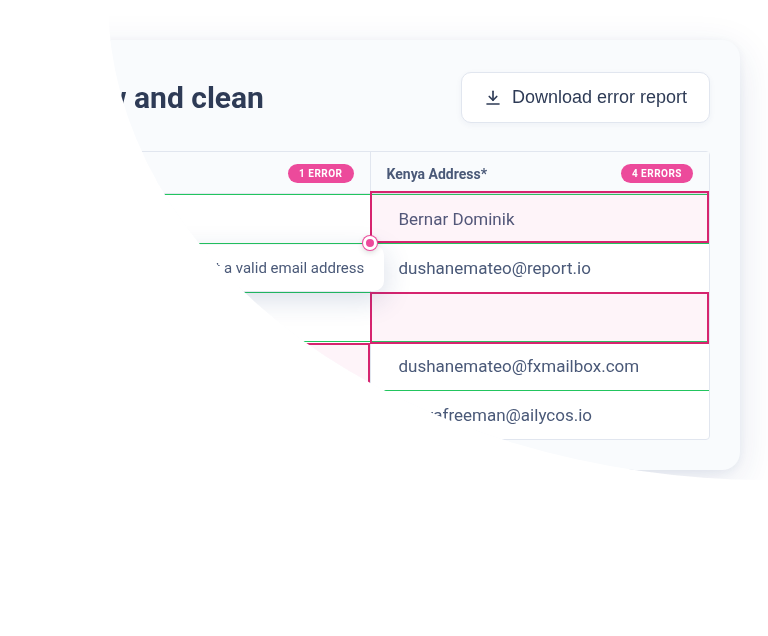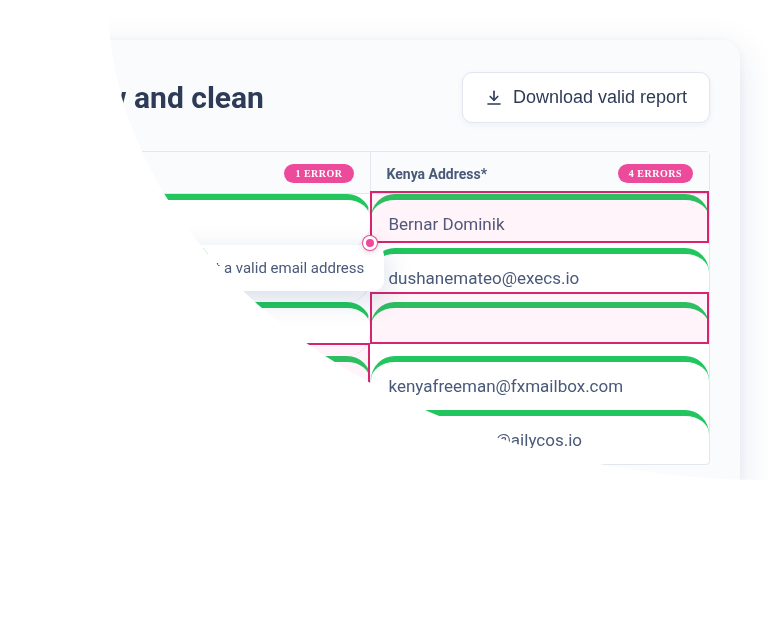--- a/index.html
+++ b/index.html
@@ -77,30 +77,28 @@
 .th:first-child { border-right: 1px solid #e1e6ef; }
 .badge {
   display: inline-block;
   background: #ec4a9b;
   color: #fff;
   font-size: 10px;
   font-weight: 700;
   letter-spacing: 0.5px;
   padding: 4px 11px;
   border-radius: 999px;
-  font-family: Liberation Serif, serif;
 }
 .tr { display: flex; position: relative; }
 .td {
   flex: 1;
-  padding: 14px 18px;
+  padding: 14px 28px;
   font-size: 17px;
   color: #4a5978;
-  border-top: 6px solid #22c55e;
-  border-radius: 24px;
+  border-top: 1px solid #22c55e;
 }
 .td:first-child { border-right: 1px solid #e1e6ef; }
 .err-cell {
   position: absolute;
   border: 2px solid #d6246f;
   background: rgba(236,74,155,0.06);
   pointer-events: none;
 }
 .tooltip-dot {
   position: absolute;
@@ -131,21 +129,21 @@
 <div class="card">
 
   <div class="top-row">
     <h1 class="page-title">Review and clean</h1>
     <button class="download-btn">
       <svg class="download-icon" viewBox="0 0 24 24" fill="none" stroke="#2e3b56" stroke-width="2.2" stroke-linecap="round" stroke-linejoin="round">
         <path d="M12 3v12"></path>
             <path d="M7 10l5 5 5-5"></path>
             <path d="M4 20h16"></path>
       </svg>
-      <span>Download valid report</span>
+      <span>Download error report</span>
     </button>
   </div>
 
   <div class="table">
     <div class="thead">
       <div class="th">
         <span>Name*</span>
         <span class="badge">1 ERROR</span>
       </div>
       <div class="th">
@@ -153,29 +151,29 @@
         <span class="badge">4 ERRORS</span>
       </div>
     </div>
 
     <div class="tr">
       <div class="td">Bernar Dominik</div>
       <div class="td">Bernar Dominik</div>
     </div>
     <div class="tr">
       <div class="td">Dushane Mateo</div>
-      <div class="td">dushanemateo@execs.io</div>
+      <div class="td">dushanemateo@report.io</div>
     </div>
     <div class="tr">
       <div class="td">Cha Ji-Hun</div>
       <div class="td"></div>
     </div>
     <div class="tr">
       <div class="td"></div>
-      <div class="td">kenyafreeman@fxmailbox.com</div>
+      <div class="td">dushanemateo@fxmailbox.com</div>
     </div>
     <div class="tr">
       <div class="td">Kenya Freeman</div>
       <div class="td">kenyafreeman@ailycos.io</div>
     </div>
 
     <div class="err-cell" style="left:50%; top:39px; width:50%; height:52px;"></div>
     <div class="err-cell" style="left:50%; top:140px; width:50%; height:52px;"></div>
     <div class="err-cell" style="left:0; top:191px; width:50%; height:52px;"></div>
 

